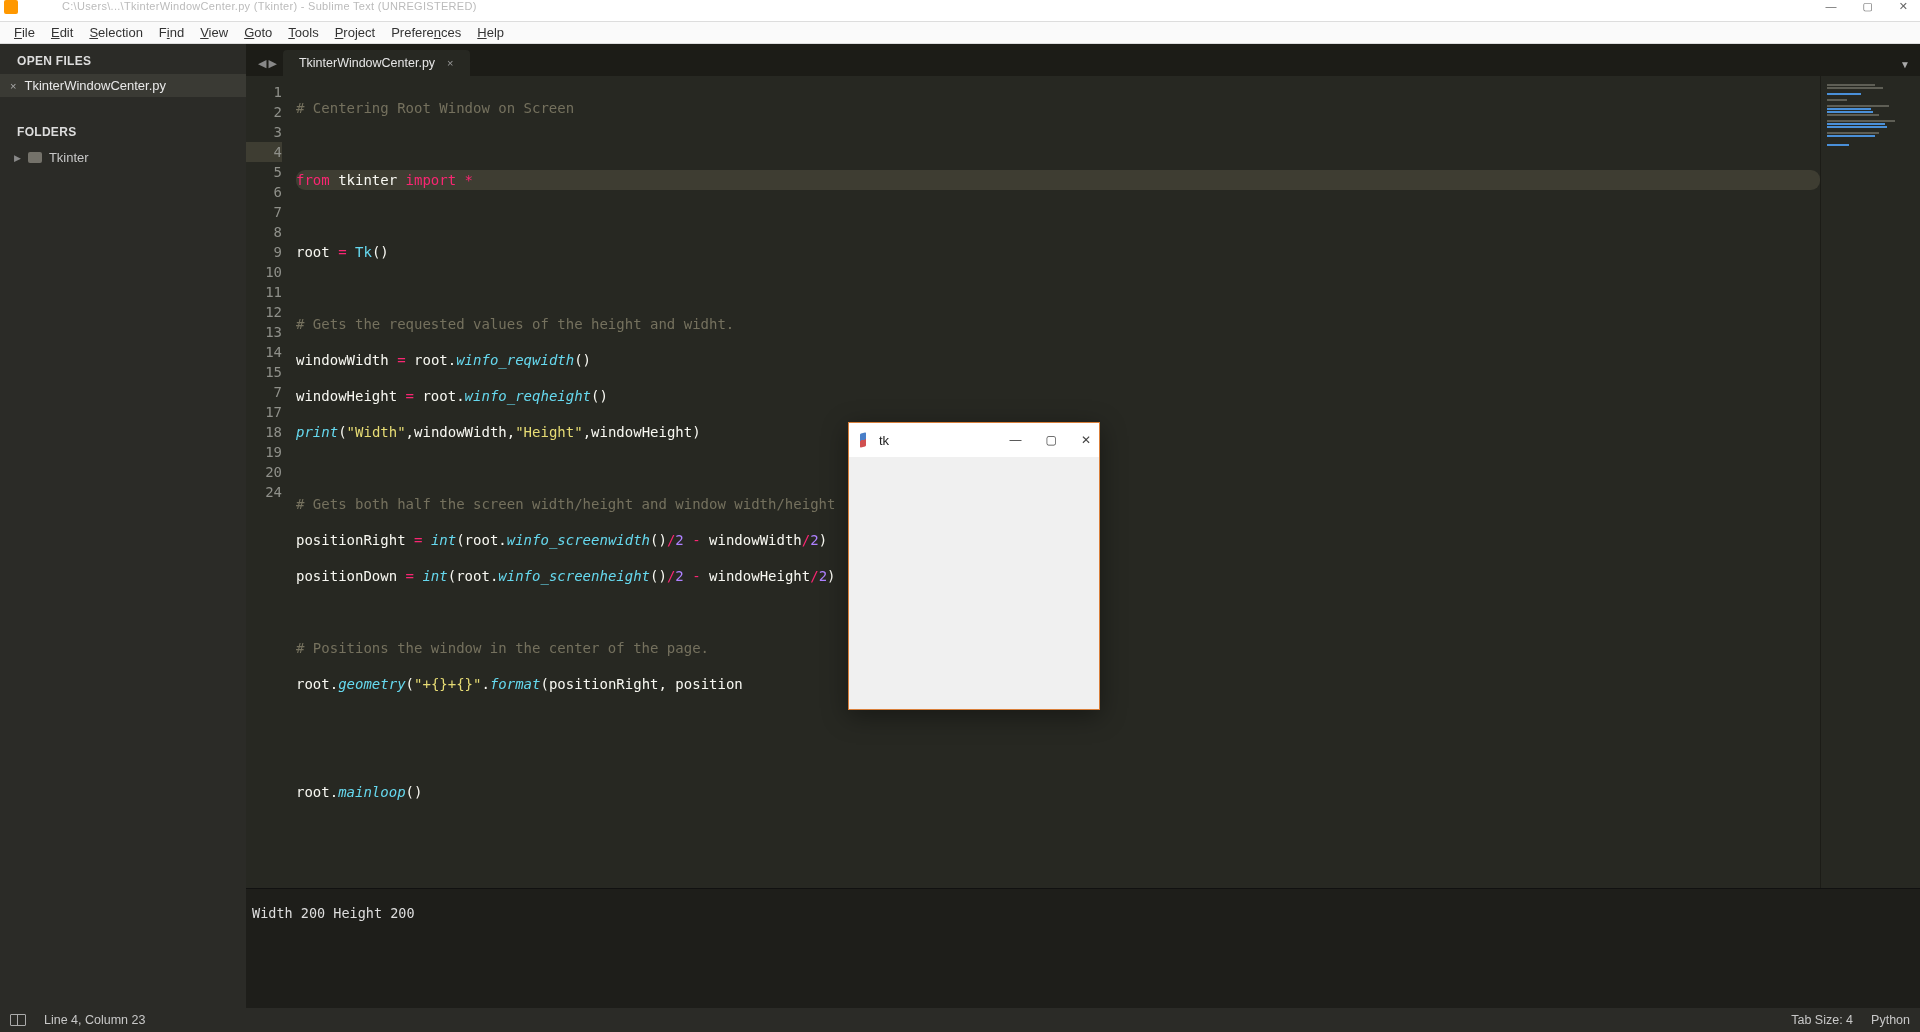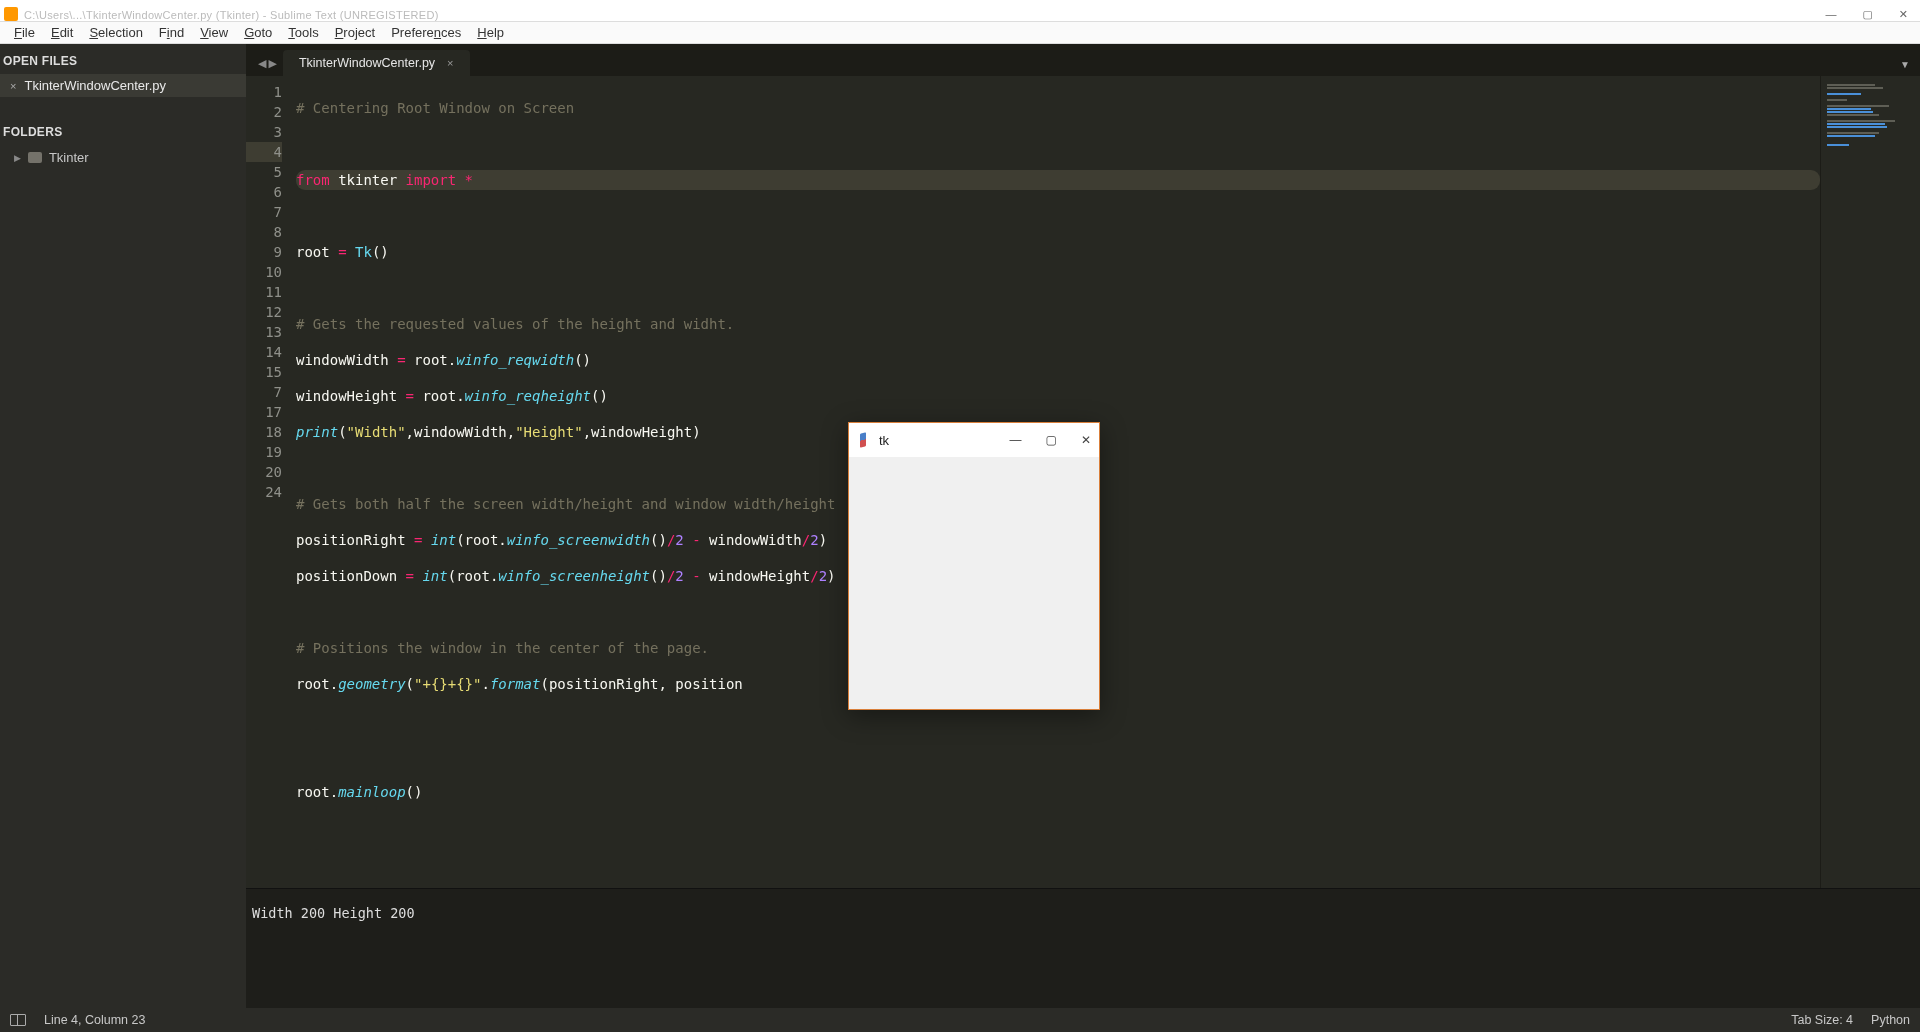--- a/index.html
+++ b/index.html
@@ -1,21 +1,22 @@
 <!DOCTYPE html>
 <html><head>
 <meta charset="utf-8">
 <style>
 * { margin:0; padding:0; box-sizing:border-box; }
 html,body { width:1920px; height:1032px; font-family:"Segoe UI",Arial,sans-serif; overflow:hidden; background:#272822; }
 
 
 .titlebar {
-  height:22px; background:#fff; display:flex; align-items:flex-end; padding:0 4px;
+  height:22px; background:#fff; display:flex; align-items:flex-start; padding:0 4px;
   border-bottom:1px solid #ddd;
+  gap:38px;
 }
 .titlebar .app-ico { width:14px; height:14px; background:#ff9800; border-radius:2px; margin-right:6px; }
 .titlebar .title { font-size:11px; color:#bbb; letter-spacing:.3px; }
 .titlebar .win-ctrls { margin-left:auto; display:flex; gap:26px; padding-right:8px; color:#666; font-size:11px; }
 .titlebar .win-ctrls span { cursor:pointer; }
 
 
 .menubar {
   height:22px; background:#fafafa; display:flex; align-items:center; padding:0 6px;
   font-size:13px; color:#333; border-bottom:1px solid #ddd;
@@ -28,21 +29,21 @@
   display:flex; height:calc(1032px - 22px - 22px - 24px);
   background:#272822; color:#ccc;
 }
 
 
 .sidebar {
   width:246px; background:#2b2b27; display:flex; flex-direction:column;
   font-size:12px;
 }
 .sidebar .sect-hdr {
-  padding:10px 3px 6px; color:#ddd; font-weight:600; font-size:12px;
+  padding:10px 17px 6px; color:#ddd; font-weight:600; font-size:12px;
   letter-spacing:.3px;
 }
 .open-file {
   display:flex; align-items:center; gap:8px; padding:4px 10px;
   background:#3a3a34; color:#e8e8e8; font-size:13px;
 }
 .open-file .x { color:#aaa; font-size:11px; }
 .folder-item {
   display:flex; align-items:center; gap:7px; padding:5px 14px; color:#c8c8c8;
   font-size:13px;

